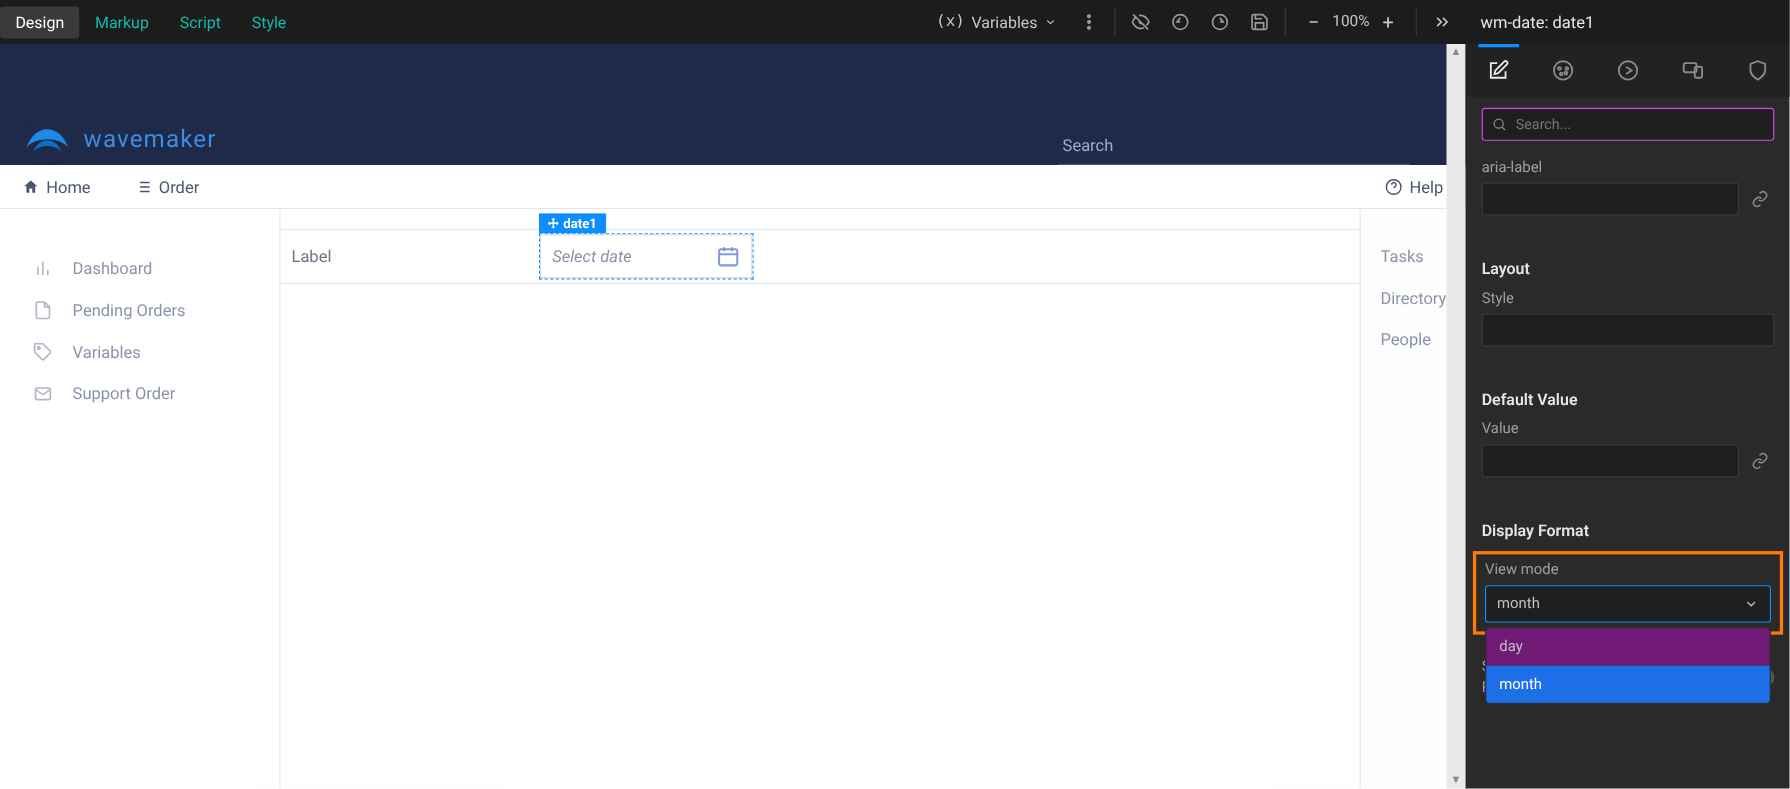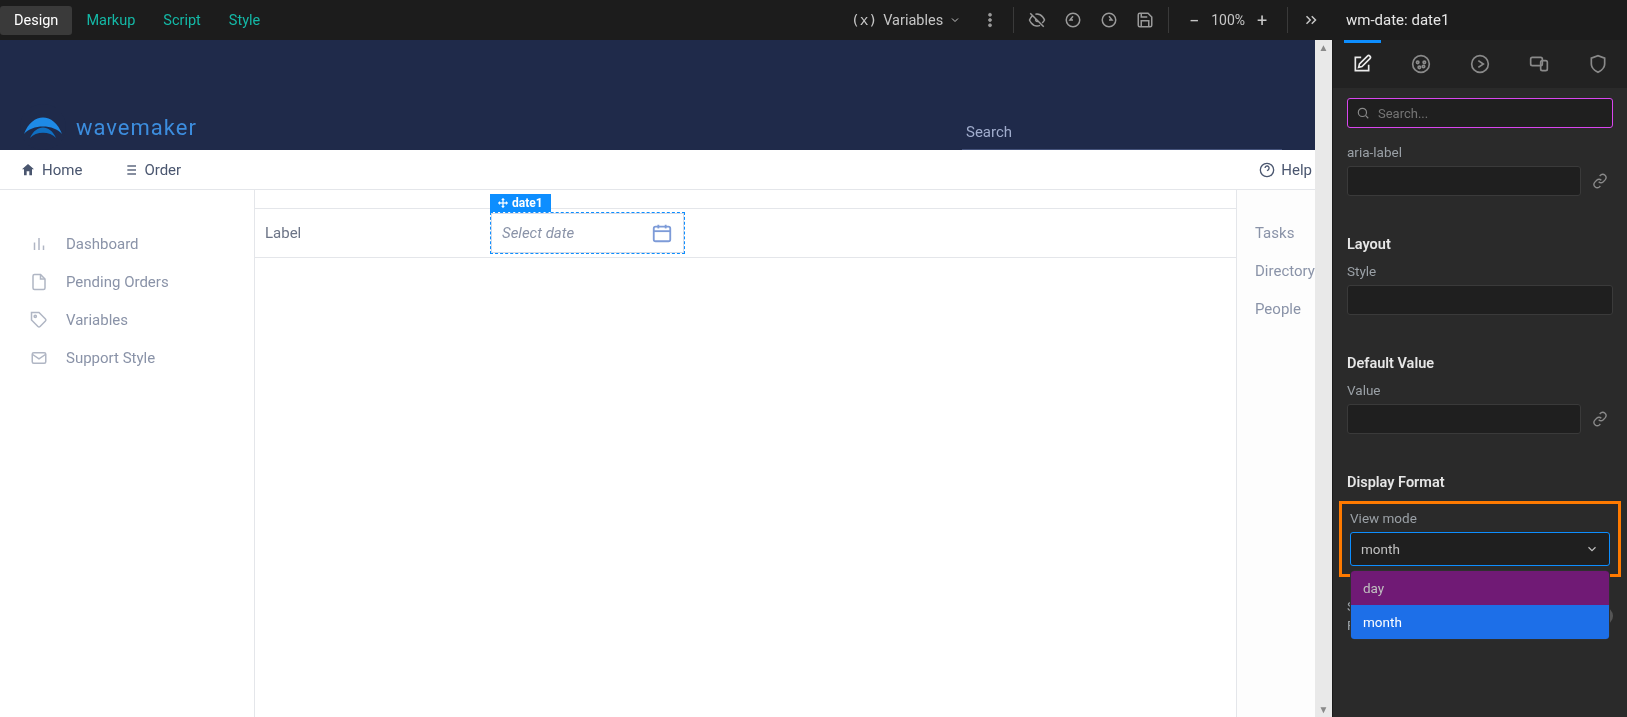--- a/index.html
+++ b/index.html
@@ -238,21 +238,21 @@
               <path d="M20.6 13.4L13.4 20.6a2 2 0 01-2.8 0L2 12V2h10l8.6 8.6a2 2 0 010 2.8z"></path>
               <circle cx="7" cy="7" r="1.5"></circle>
             </svg>
           <span>Variables</span>
         </div>
         <div class="left-sidebar-item">
           <svg viewBox="0 0 24 24" fill="none" stroke-width="2">
               <rect x="3" y="5" width="18" height="14" rx="2"></rect>
               <polyline points="3 7 12 13 21 7"></polyline>
             </svg>
-          <span>Support Style</span>
+          <span>Support Order</span>
         </div>
       </div>
 
       <div class="center-canvas">
         <div class="form-row">
           <div class="form-label-cell">Label</div>
           <div class="date-widget-wrap">
             <div class="widget-tag">
               <svg viewBox="0 0 24 24" fill="none" stroke="#fff" stroke-width="3">
                   <polyline points="5 9 2 12 5 15"></polyline>

